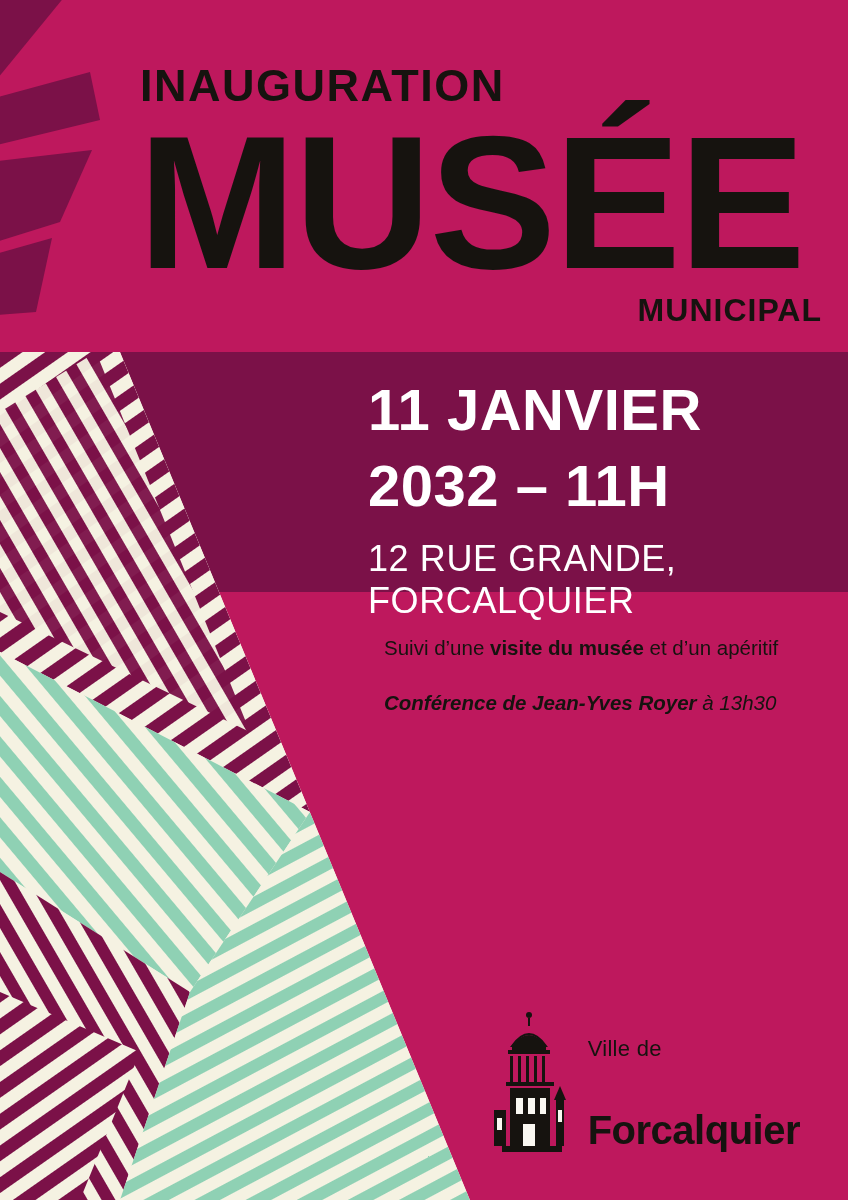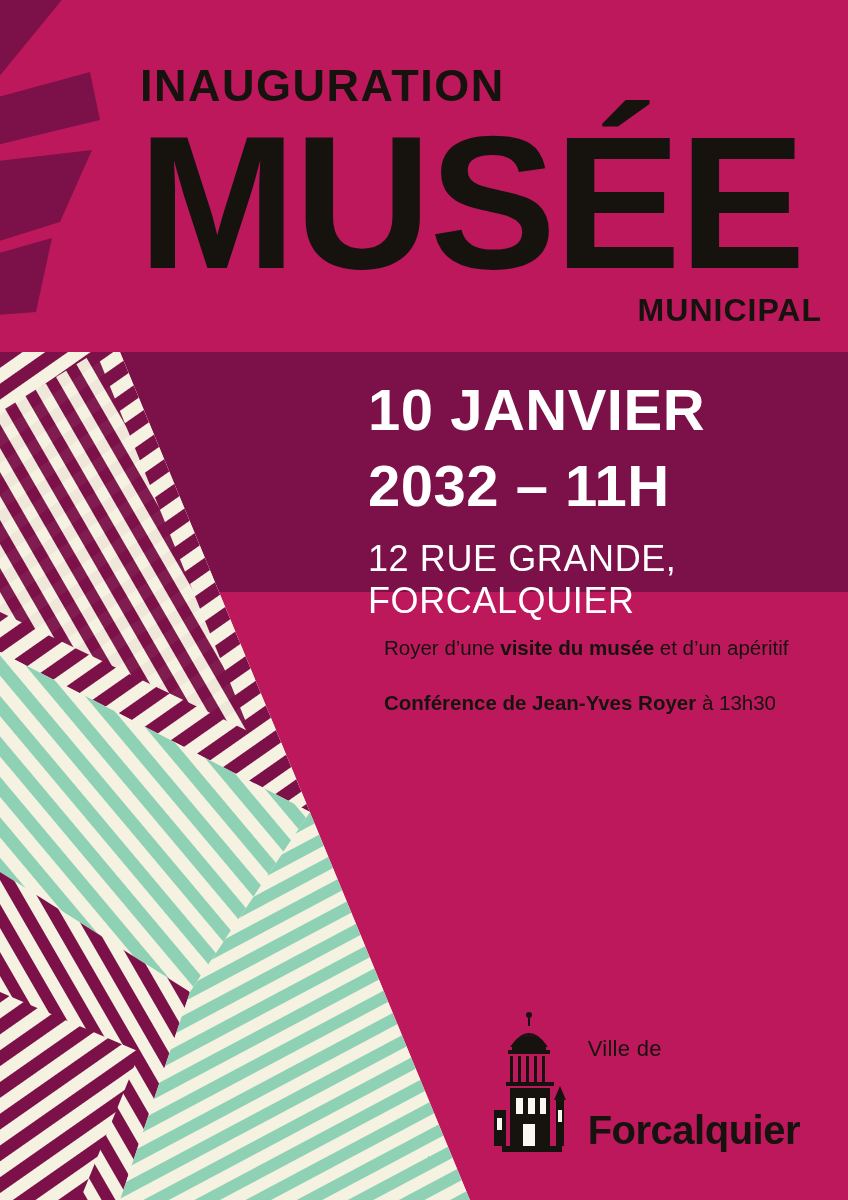--- a/index.html
+++ b/index.html
@@ -131,21 +131,21 @@
     width: 440px;
     color: #16130f;
   }
   .para {
     font-size: 20.5px;
     line-height: 29px;
     text-align: justify;
     margin-bottom: 26px;
     font-family: "Liberation Sans", sans-serif;
   }
-  .para:last-child { margin-bottom: 0; }
+  .para:last-child { margin-bottom: 0; font-style: italic; }
   .b { font-weight: bold; }
   .i { font-style: italic; }
 
   
   .logo {
     position: absolute;
     right: 48px;
     bottom: 44px;
     display: flex;
     align-items: flex-end;
@@ -191,21 +191,21 @@
     </g>
   </svg>
 
   <div class="header">
     <div class="inauguration">INAUGURATION</div>
     <div class="musee">MUSÉE</div>
     <div class="municipal">MUNICIPAL</div>
   </div>
 
   <div class="date-band"></div>
-  <div class="date-line1">10 JANVIER</div>
+  <div class="date-line1">11 JANVIER</div>
   <div class="date-line2">2032 – 11H</div>
   <div class="address">12 RUE GRANDE, FORCALQUIER</div>
 
   <div class="artwork">
     <svg width="470" height="848" viewBox="0 0 470 848" xmlns="http://www.w3.org/2000/svg">
       <defs>
         <pattern id="stripesPurple" width="26" height="26" patternUnits="userSpaceOnUse" patternTransform="rotate(55)">
           <rect width="26" height="26" fill="#f5f2e2"></rect>
           <rect width="13" height="26" fill="#7b1148"></rect>
         </pattern>
@@ -227,21 +227,21 @@
       <polygon points="0,300 310,460 190,640 0,520" fill="url(#stripesMint)"></polygon>
       <polygon points="0,520 190,640 120,848 0,848" fill="url(#stripesPurple2)"></polygon>
       <polygon points="190,640 310,460 470,848 120,848" fill="url(#stripesMint2)"></polygon>
       <polygon points="0,60 96,0 250,380 0,260" fill="url(#stripesPurple2)" opacity="0.95"></polygon>
       <polygon points="0,640 140,700 80,848 0,848" fill="url(#stripesPurple)"></polygon>
     </svg>
   </div>
 
   <div class="content">
     <p class="para">
-      <span>Royer d’une </span><span class="b">visite du musée </span><span>et d’un apéritif</span>
+      <span>Suivi d’une </span><span class="b">visite du musée </span><span>et d’un apéritif</span>
     </p>
     <p class="para">
       <span class="b">Conférence de Jean-Yves Royer </span><span>à 13h30</span>
     </p>
   </div>
 
   <div class="logo">
     <svg width="96" height="150" viewBox="0 0 96 150" xmlns="http://www.w3.org/2000/svg">
       <g fill="#16130f">
         <circle cx="47" cy="9" r="3"></circle>

